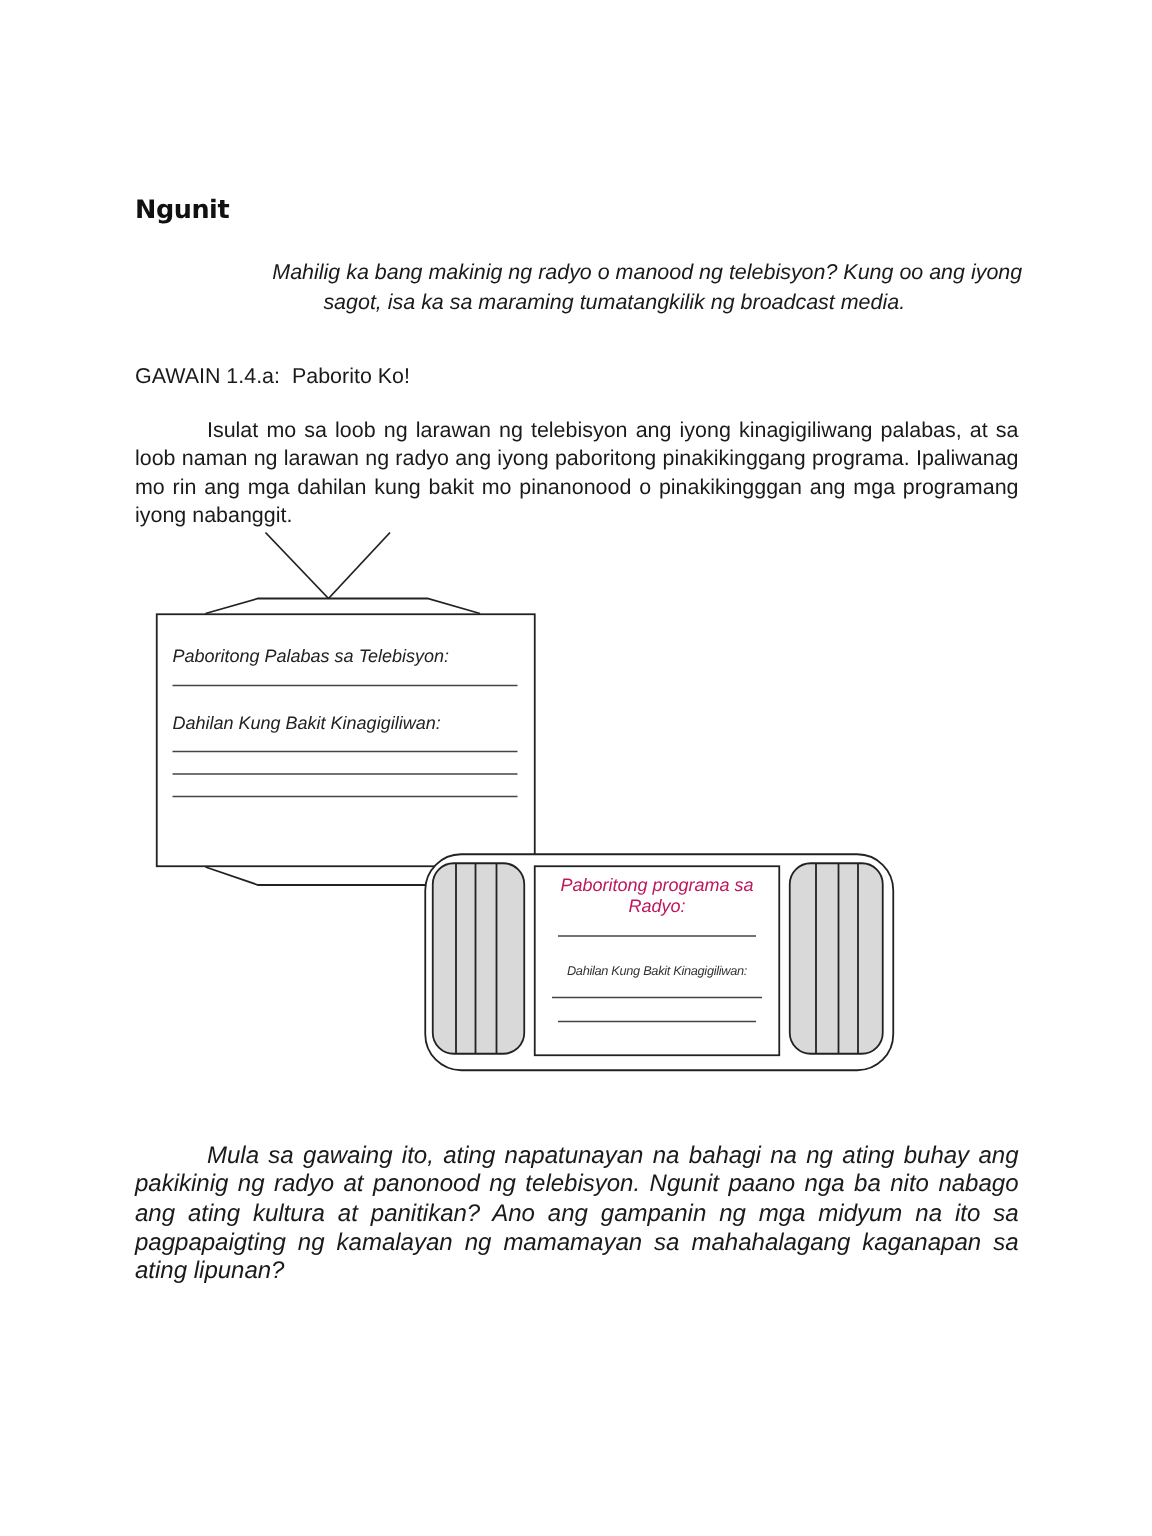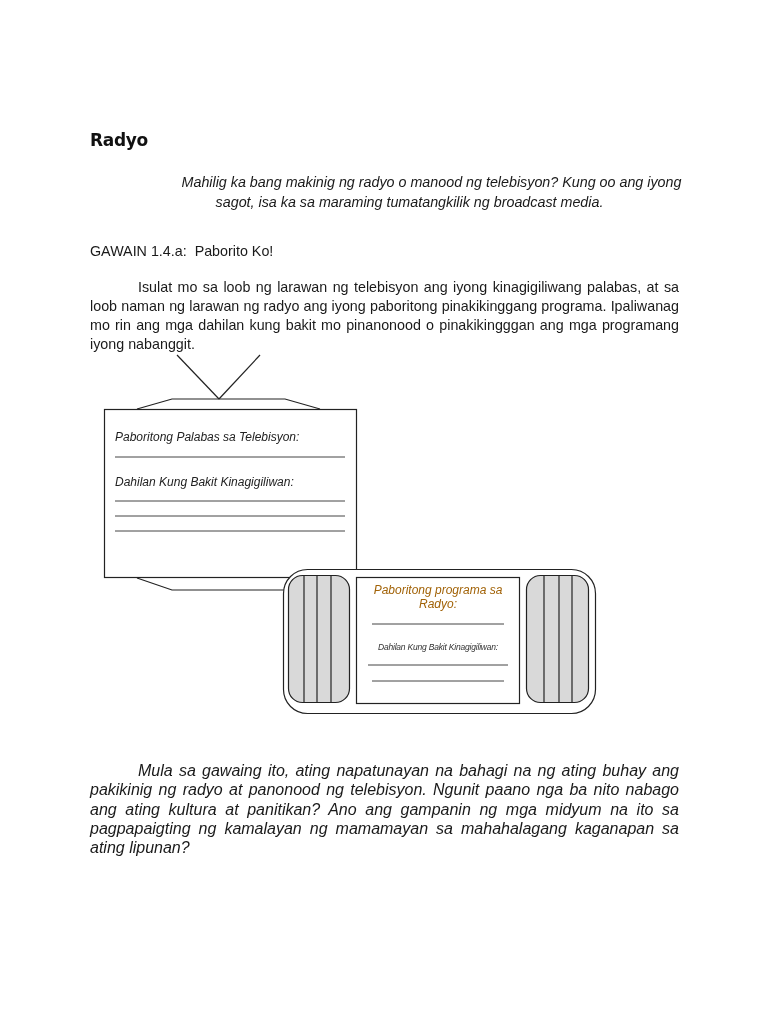--- a/index.html
+++ b/index.html
@@ -21,21 +21,21 @@
     .para .indent, .para2 .indent { display: inline-block; width: 48px; }
     .para2 {
       left: 90px; top: 761px; width: 589px; font-size: 16px; line-height: 19.3px; text-align: justify; font-style: italic;
     }
     svg.illus { position: absolute; left: 0; top: 0; }
     .tvtext { font-style: italic; font-size: 12px; color: #222; text-align: right; }
   </style>
 </head>
 <body>
 
-<div class="abs heading">Radyo</div>
+<div class="abs heading">Ngunit</div>
 
 <div class="abs intro"><span class="indent"></span><span>Mahilig ka bang makinig ng radyo o manood ng telebisyon? Kung oo ang iyong sagot, isa ka sa maraming tumatangkilik ng broadcast media.</span></div>
 
 <div class="abs gawain">
   <span>GAWAIN 1.4.a:</span>&nbsp;
   <b>Paborito Ko!</b>
 </div>
 
 <div class="abs para"><span class="indent"></span><span>Isulat mo sa loob ng larawan ng telebisyon ang iyong kinagigiliwang palabas, at sa loob naman ng larawan ng radyo ang iyong paboritong pinakikinggang programa. Ipaliwanag mo rin ang mga dahilan kung bakit mo pinanonood o pinakikingggan ang mga programang iyong nabanggit.</span></div>
 
@@ -82,21 +82,21 @@
     <line x1="372" y1="681" x2="504" y2="681"></line>
   </g>
 </svg>
 
 <div class="abs tvtext" style="left:115px; top:430px;">Paboritong Palabas sa Telebisyon:</div>
 <div class="abs tvtext" style="left:115px; top:475px;">Dahilan Kung Bakit Kinagigiliwan:</div>
 
 <div class="abs" style="left:115px; top:444px; width:230px; height:14px;"></div>
 <div class="abs" style="left:115px; top:488px; width:230px; height:44px;"></div>
 
-<div class="abs" style="left:356px; top:583px; width:164px; text-align:center; font-style:italic; font-size:12px; line-height:14px; color:#a16207;">
+<div class="abs" style="left:356px; top:583px; width:164px; text-align:center; font-style:italic; font-size:12px; line-height:14px; color:#be185d;">
   <div>Paboritong programa sa</div>
   <div>Radyo:</div>
 </div>
 <div class="abs" style="left:356px; top:642px; width:164px; text-align:center; font-style:italic; font-size:8.5px; color:#333; letter-spacing:-0.2px;">Dahilan Kung Bakit Kinagigiliwan:</div>
 
 <div class="abs" style="left:372px; top:612px; width:132px; height:13px;"></div>
 <div class="abs" style="left:368px; top:655px; width:140px; height:28px;"></div>
 
 <div class="abs para2"><span class="indent"></span><span>Mula sa gawaing ito, ating napatunayan na bahagi na ng ating buhay ang pakikinig ng radyo at panonood ng telebisyon. Ngunit paano nga ba nito nabago ang ating kultura at panitikan? Ano ang gampanin ng mga midyum na ito sa pagpapaigting ng kamalayan ng mamamayan sa mahahalagang kaganapan sa ating lipunan?</span></div>
 

